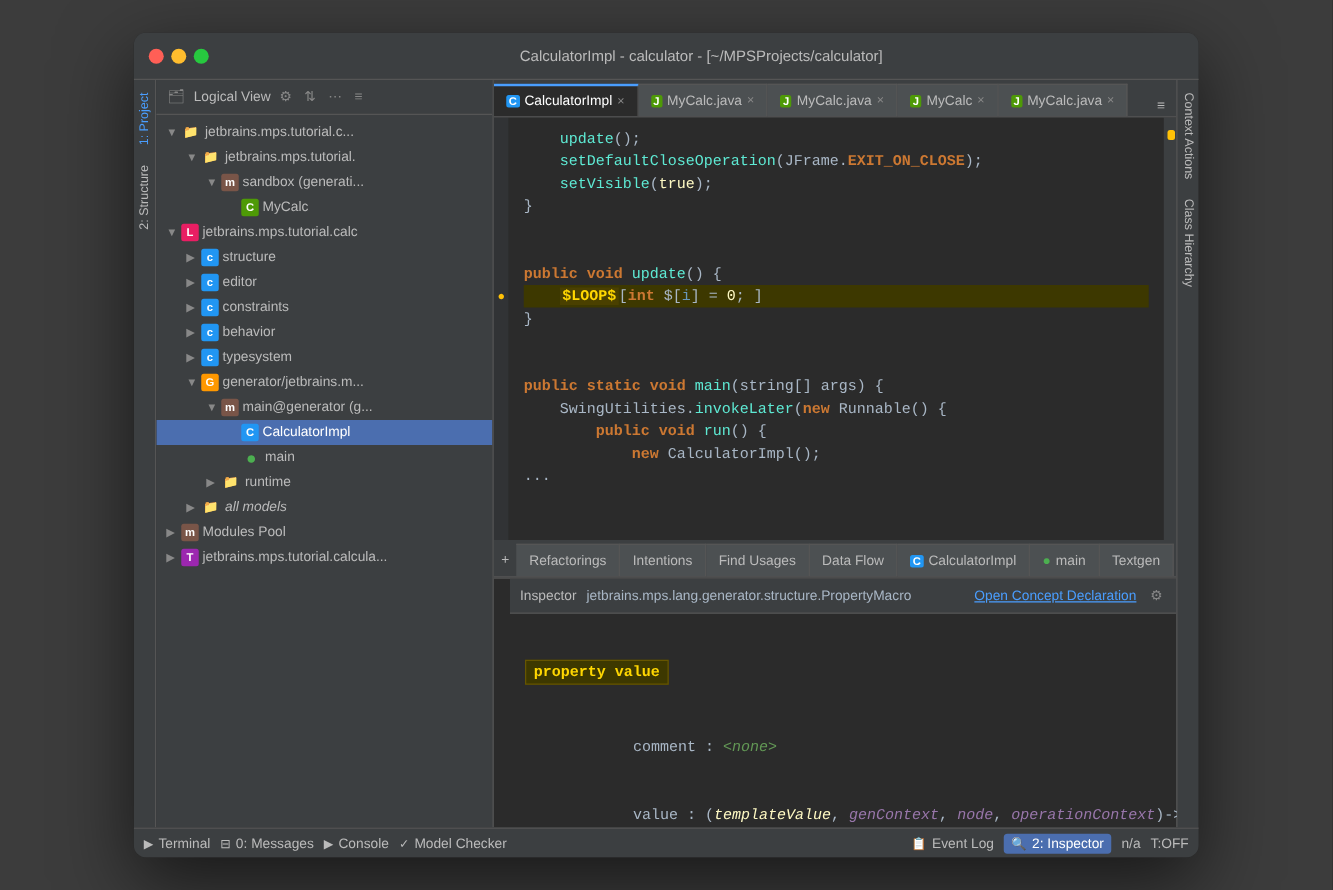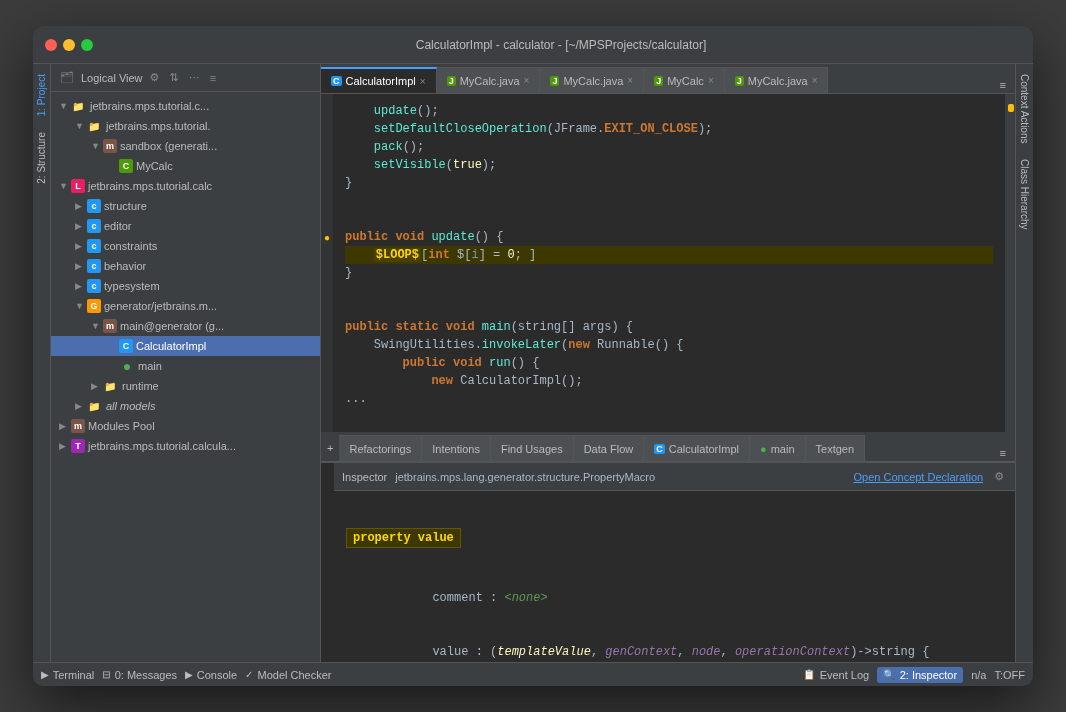--- a/index.html
+++ b/index.html
@@ -7,21 +7,21 @@
       background: #3c3c3c;
       font-family: -apple-system, BlinkMacSystemFont, 'Helvetica Neue', Arial, sans-serif;
       font-size: 12px;
       display: flex;
       justify-content: center;
       align-items: center;
       min-height: 100vh;
       padding: 20px;
     }
     .window {
-      width: 1000px;
+      width: 852px;
       height: 660px;
       background: #2b2b2b;
       border-radius: 10px;
       overflow: hidden;
       display: flex;
       flex-direction: column;
       box-shadow: 0 20px 60px rgba(0,0,0,0.6);
     }
     .title-bar {
       background: #3c3f41;
@@ -524,21 +524,20 @@
           <div class="gutter-dot"></div>
           <div class="gutter-dot"></div>
           <div class="gutter-dot"></div>
           <div class="gutter-dot" style="color:#ffc107; font-size:10px;">●</div>
           <div class="gutter-dot"></div>
         </div>
 
         <div class="code-area">
           <span class="code-line">    <span class="fn">update</span>();</span>
           <span class="code-line">    <span class="fn">setDefaultCloseOperation</span>(<span class="type">JFrame</span>.<span class="kw">EXIT_ON_CLOSE</span>);</span>
-          <span class="code-line">    <span class="fn">pack</span>();</span>
           <span class="code-line">    <span class="fn">setVisible</span>(<span class="num">true</span>);</span>
           <span class="code-line">}</span>
           <span class="code-line"> </span>
           <span class="code-line"> </span>
           <span class="code-line"><span class="kw">public void</span> <span class="fn">update</span>() {</span>
           <span class="code-line yellow-highlight">    <span style="background:#4a4000; color:#ffd700; font-weight:bold; padding:0 2px;">$LOOP$</span>[<span class="kw">int</span> $[<span style="color:#6897bb;">i</span>] = <span class="num">0</span>; ]</span>
           <span class="code-line">}</span>
           <span class="code-line"> </span>
           <span class="code-line"> </span>
           <span class="code-line"><span class="kw">public static void</span> <span class="fn">main</span>(<span class="type">string</span>[] args) {</span>

